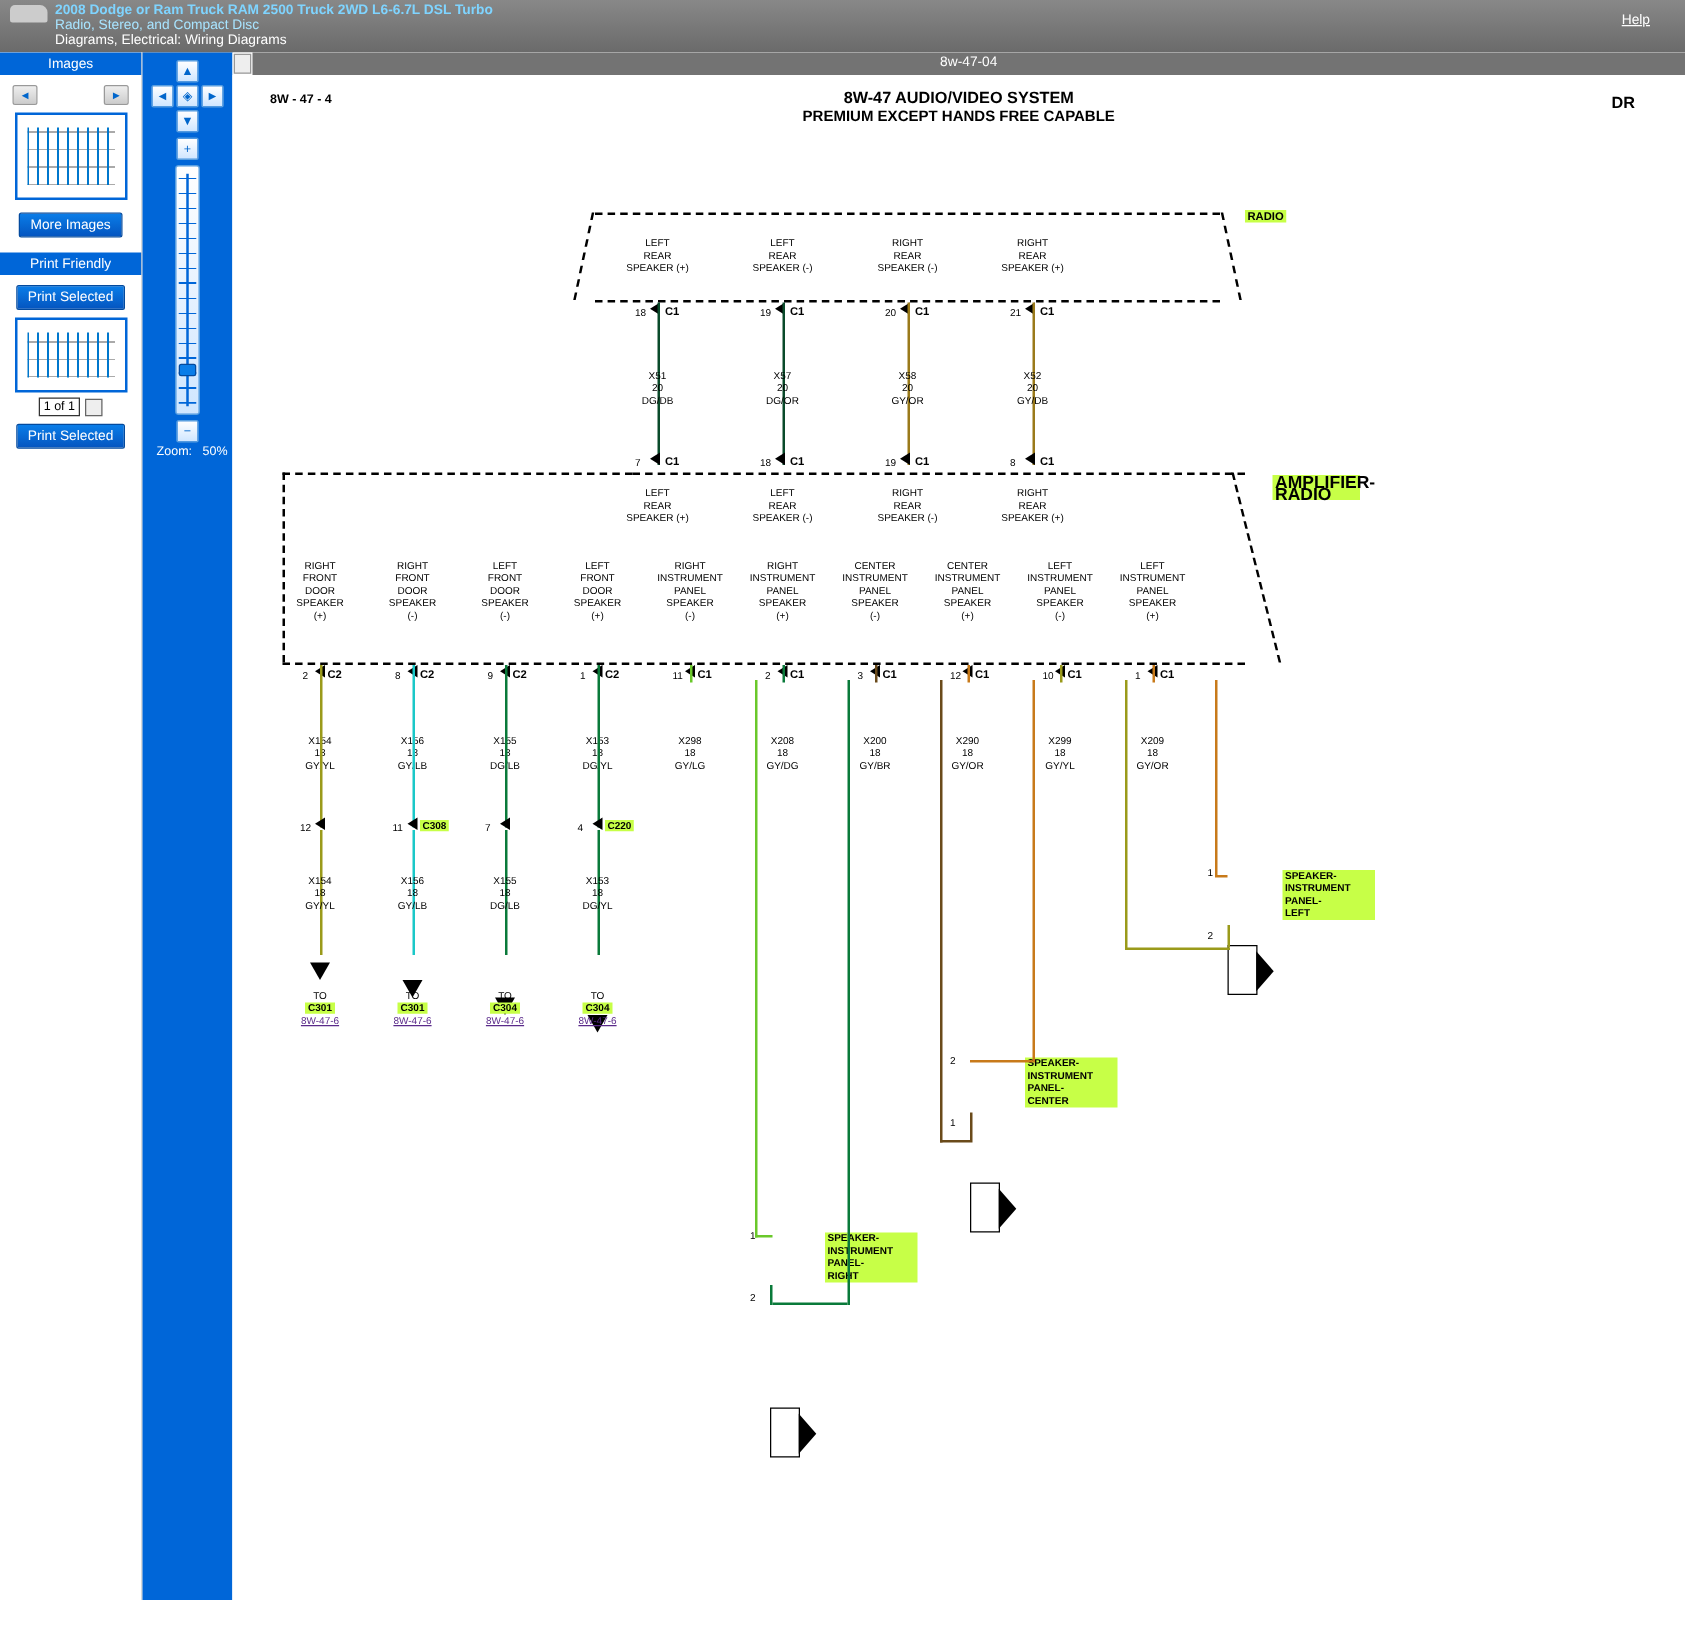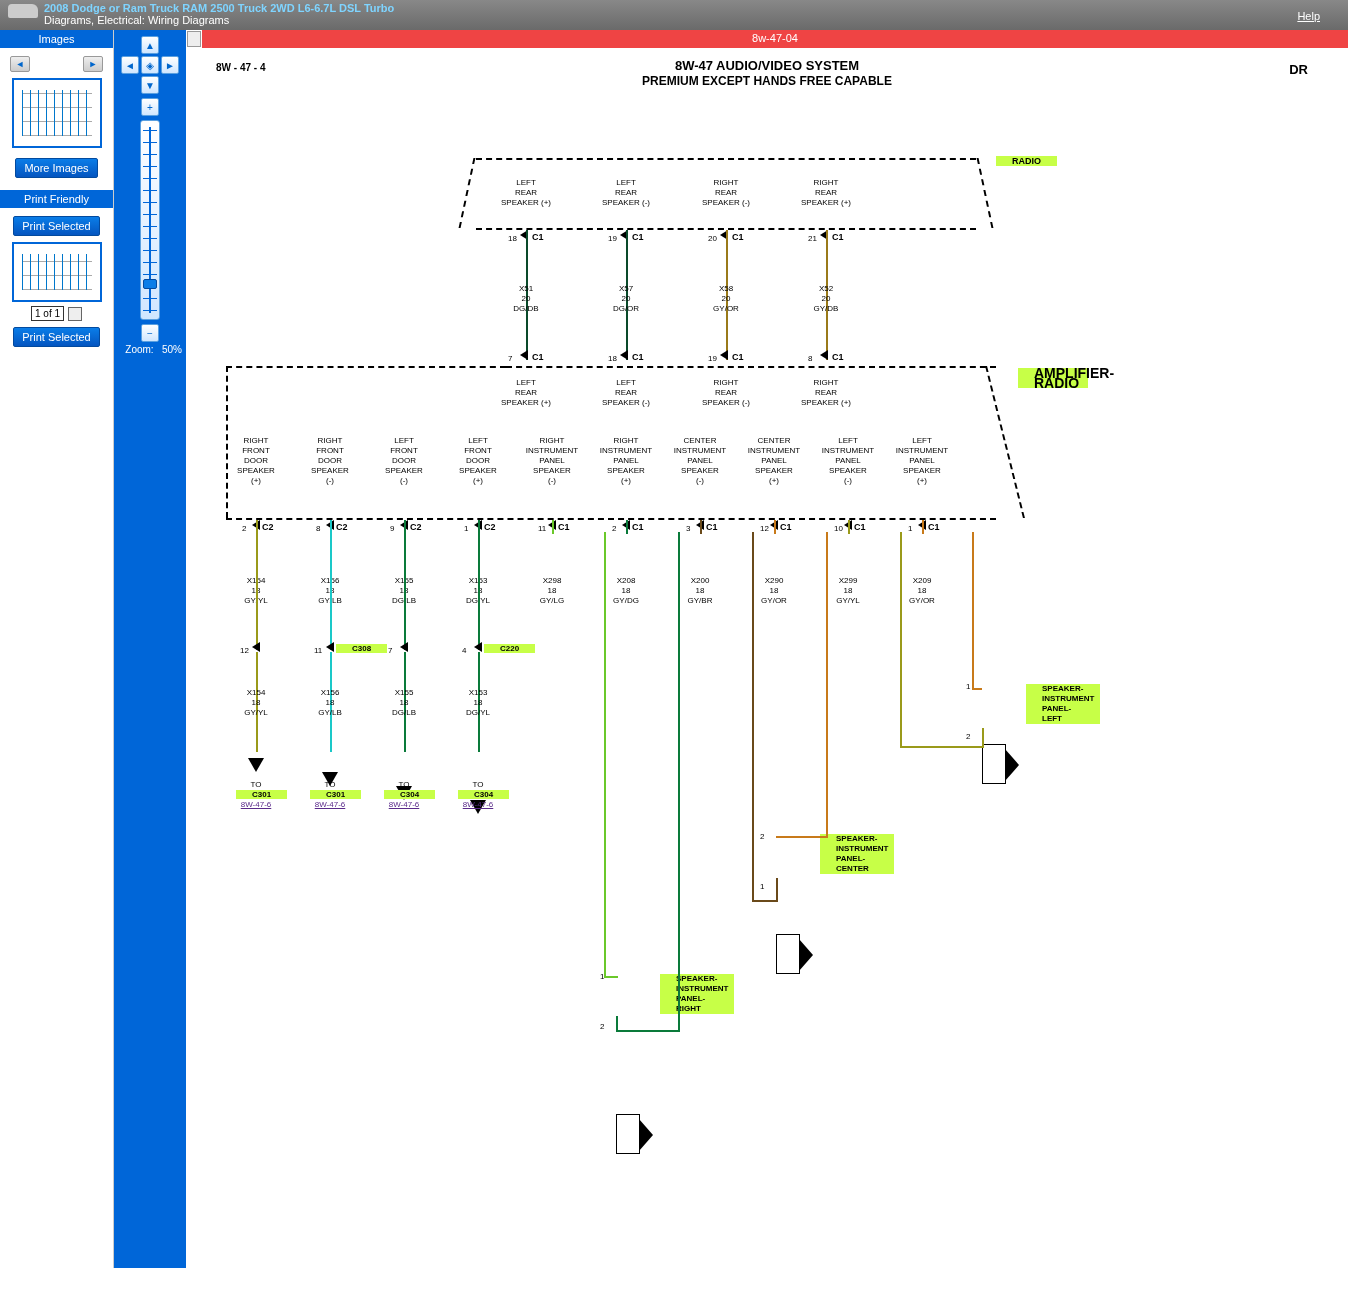--- a/index.html
+++ b/index.html
@@ -24,42 +24,43 @@
 .zoompanel{width:72px;background:#0066d8;color:#fff;font-size:10px;padding:6px 4px}
 .zp-grid{display:grid;grid-template-columns:repeat(3,18px);grid-gap:2px;justify-content:center;margin-bottom:4px}
 .zp-btn{width:18px;height:18px;background:linear-gradient(#fff,#cfe6ff);border:1px solid #5aa0e0;border-radius:2px;display:flex;align-items:center;justify-content:center;color:#06c;font-size:10px}
 .slider{width:20px;height:200px;background:linear-gradient(#fff,#cfe6ff);border:1px solid #5aa0e0;border-radius:3px;margin:4px auto;position:relative}
 .slider::before{content:"";position:absolute;left:50%;top:6px;bottom:6px;width:2px;background:#0066d8;transform:translateX(-50%)}
 .slider .ticks{position:absolute;left:2px;right:2px;top:8px;bottom:8px;background:repeating-linear-gradient(0deg,#0066d8 0 1px,transparent 1px 12px)}
 .slider .thumb-handle{position:absolute;left:2px;right:2px;height:10px;background:#0a7de8;border:1px solid #034a9e;bottom:30px;border-radius:2px}
 .zp-pm{display:flex;flex-direction:column;align-items:center;gap:2px;margin-top:2px}
 .zoom-lbl{margin-top:2px;text-align:right}
 .content{flex:1;background:#fff;position:relative}
-.doc-hdr{background:#ef4444;color:#fff;font-size:11px;text-align:center;padding:2px 0}
+.doc-hdr{background:#737373;color:#fff;font-size:11px;text-align:center;padding:2px 0}
 .diagram{position:relative;width:100%;height:1220px;background:#fff;font-family:Arial;font-size:9px;color:#000}
 .abs{position:absolute}
 .b{font-weight:bold}
-.hl{background:#c7ff47;padding:0 16px}
+.hl{background:#c7ff47;padding:0 2px}
 .dash-h{border-top:2px dashed #000;height:0}
 .dash-v{border-left:2px dashed #000;width:0}
 .wire{width:2px}
 .lbl-stack{text-align:center;line-height:10px;font-size:8px}
 .spk{width:24px;height:40px;border:1px solid #000;position:relative}
 .spk::after{content:"";position:absolute;right:-14px;top:4px;width:0;height:0;border-left:14px solid #000;border-top:16px solid transparent;border-bottom:16px solid transparent}
 .tri{width:0;height:0;border-left:8px solid transparent;border-right:8px solid transparent;border-top:14px solid #000;position:relative}
 .tri span{position:absolute;left:-3px;top:-13px;font-size:8px;color:#000}
 .conn-arrow{width:0;height:0;border-top:5px solid transparent;border-bottom:5px solid transparent;border-right:8px solid #000}
 </style>
 </head>
 <body>
 
 <div class="topbar">
  <div class="car-icon"></div>
  <div class="titles">
   <div class="vehicle">2008 Dodge or Ram Truck RAM 2500 Truck 2WD L6-6.7L DSL Turbo</div>
+  <div class="sub">Radio, Stereo, and Compact Disc</div>
   <div class="crumb">Diagrams, Electrical: Wiring Diagrams</div>
  </div>
  <a class="help">Help</a>
 </div>
 
 <div class="main">
 
  <div class="sidebar">
   <div class="sb-hdr">Images</div>
   <div class="sb-body">

